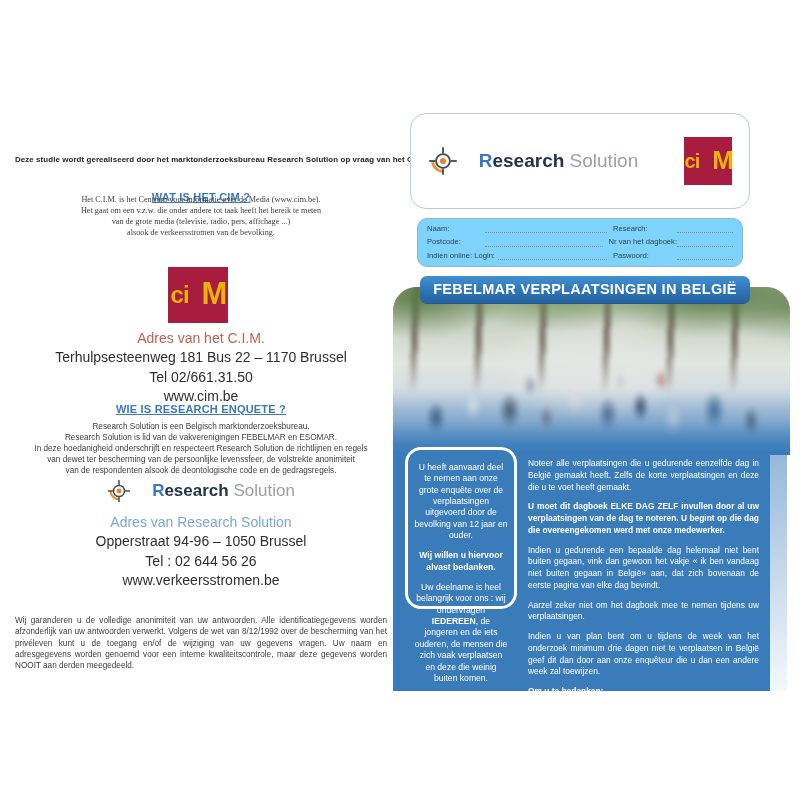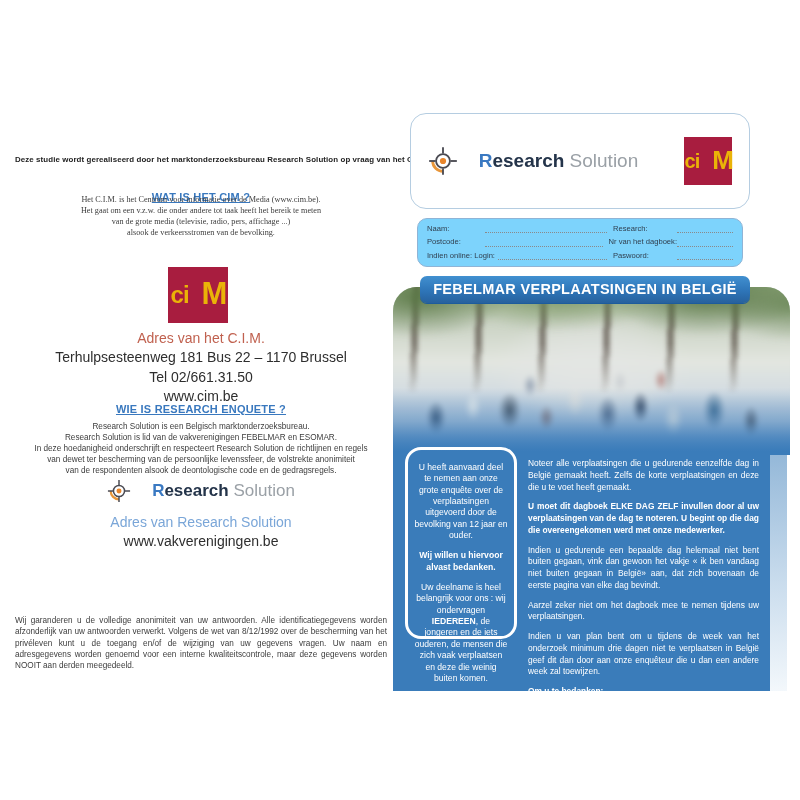--- a/index.html
+++ b/index.html
@@ -86,21 +86,21 @@
       radial-gradient(150px 60px at 42% 8%, rgba(110,140,85,0.9), transparent 75%),
       radial-gradient(130px 55px at 78% 18%, rgba(85,115,65,0.95), transparent 75%),
       radial-gradient(110px 50px at 100% 30%, rgba(100,130,80,0.85), transparent 75%);}
   .photo-fade{position:absolute;inset:0;
     background:linear-gradient(180deg, transparent 60%, rgba(58,124,186,0.35) 80%, #3a7cba 98%);}
 
   .blue-region{position:absolute;left:0;top:342px;width:377px;height:236px;background:#3a7cba;}
   .flap-strip{position:absolute;left:377px;top:342px;width:17px;height:236px;
     background:linear-gradient(180deg, rgba(130,172,210,0.85), rgba(150,187,220,0.5) 55%, rgba(175,205,230,0.15));}
 
-  .intro-box{position:absolute;left:12px;top:334px;width:112px;height:192px;z-index:5;
+  .intro-box{position:absolute;left:12px;top:334px;width:112px;height:162px;z-index:5;
     border:3px solid #ffffff;border-radius:16px;box-sizing:border-box;padding:12px 6px;
     color:#fff;font-size:8.6px;line-height:1.32;text-align:center;}
   .intro-box p{margin:0 0 9px 0;}
   .intro-box p.bold{font-weight:bold;}
   .intro-box b{font-weight:bold;}
 
   .right-text{position:absolute;left:135px;top:345px;width:231px;z-index:5;color:#fff;
     font-size:8.4px;line-height:1.4;text-align:justify;}
   .right-text p{margin:0 0 8px 0;}
   .right-text p.tight{margin-bottom:0;}
@@ -148,21 +148,23 @@
       <line x1="13" y1="19.5" x2="13" y2="25" stroke="#4a4a52" stroke-width="1.6"></line>
       <line x1="1" y1="13" x2="6.5" y2="13" stroke="#4a4a52" stroke-width="1.6"></line>
       <line x1="19.5" y1="13" x2="25" y2="13" stroke="#4a4a52" stroke-width="1.6"></line>
       <circle cx="13" cy="13" r="2.7" fill="#e8852b"></circle>
     </svg>
     <span><span class="rs-word-r">R</span><span class="rs-word-research">esearch</span> <span class="rs-word-solution">Solution</span></span>
   </div>
 
   <div class="addr" style="top:358px;">
     <div class="lbl-blue">Adres van Research Solution</div>
-    <a href="#">www.vakverenigingen.be</a>
+    <div class="lines">Opperstraat 94-96 – 1050 Brussel
+Tel : 02 644 56 26</div>
+    <a href="#">www.verkeersstromen.be</a>
   </div>
 
   <div class="footer-par">Wij garanderen u de volledige anonimiteit van uw antwoorden. Alle identificatiegegevens worden afzonderlijk van uw antwoorden verwerkt. Volgens de wet van 8/12/1992 over de bescherming van het privéleven kunt u de toegang en/of de wijziging van uw gegevens vragen. Uw naam en adresgegevens worden genoemd voor een interne kwaliteitscontrole, maar deze gegevens worden NOOIT aan derden meegedeeld.</div>
 </div>
 
 <div id="right-page">
 
   <div class="header-card">
     <div class="rs-logo">
       <svg class="target-icon" width="30" height="30" viewBox="0 0 26 26">

